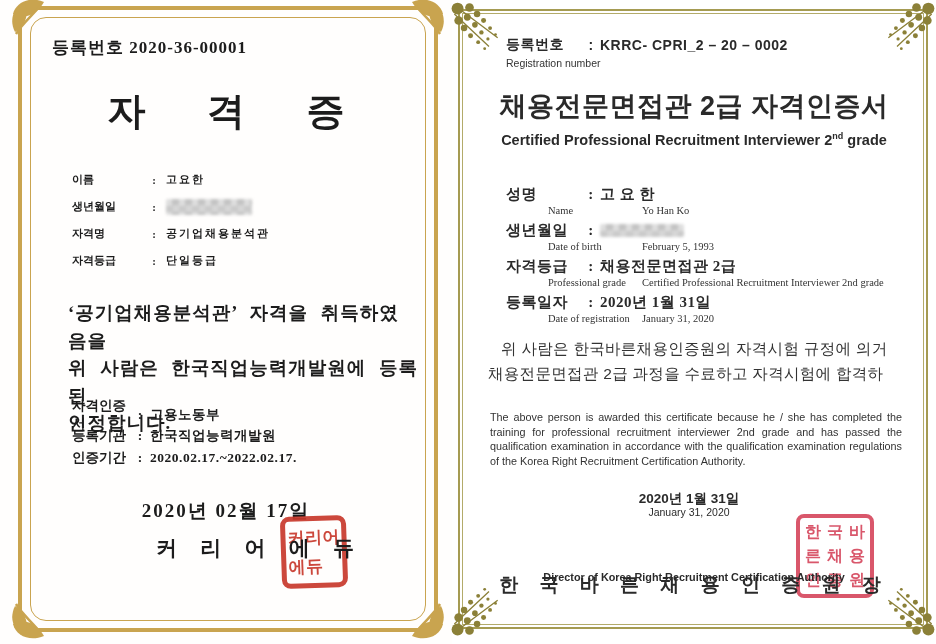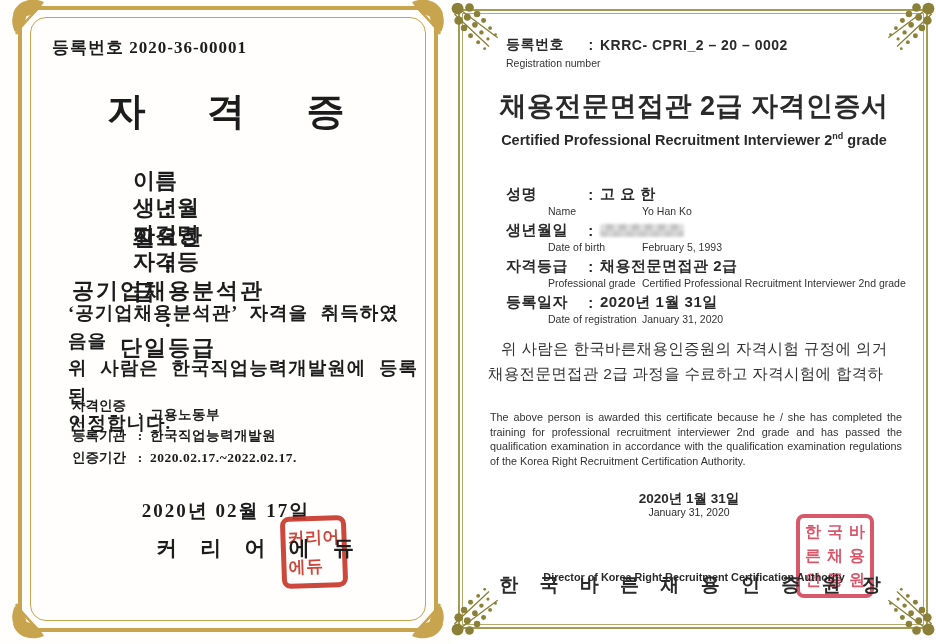--- a/index.html
+++ b/index.html
@@ -19,21 +19,21 @@
   .leaf-tl { left:10px;  top:-2px; }
   .leaf-tr { right:6px;  top:-2px;  transform:scaleX(-1); }
   .leaf-bl { left:10px;  bottom:4px; transform:scaleY(-1); }
   .leaf-br { right:6px;  bottom:4px; transform:scale(-1,-1); }
 
   .cl-reg { position:absolute; left:52px; top:36px; font-size:17px; font-weight:bold; letter-spacing:1px; }
   .cl-title { position:absolute; left:0; right:0; top:86px; text-align:center;
               font-size:38px; font-weight:bold; letter-spacing:26px; text-indent:26px; }
 
   .cl-fields { position:absolute; left:72px; top:166px; }
-  .cl-frow { display:flex; align-items:center; height:27px; font-size:22px; font-weight:bold;flex-direction:column; }
+  .cl-frow { display:flex; align-items:center; height:27px; font-size:11px; font-weight:bold; }
   .cl-flabel { width:70px; text-align:justify; text-align-last:justify; }
   .cl-colon { width:24px; text-align:center; }
   .cl-fvalue { letter-spacing:2px; }
 
   .blur-box { display:inline-block; width:86px; height:16px; border-radius:2px;
               background-image:conic-gradient(#c3c3c3 25%, #d6d6d6 0 50%, #cacaca 0 75%, #dedede 0);
               background-size:13px 13px; filter:blur(1.6px); vertical-align:middle; }
 
   .cl-body { position:absolute; left:68px; right:34px; top:300px;
              font-size:18.5px; font-weight:bold; line-height:27.5px; word-spacing:7px; letter-spacing:1px; }
@@ -73,21 +73,21 @@
 
   .cr-reg-row { position:absolute; left:54px; top:36px; display:flex; align-items:center;
                 font-size:14px; font-weight:bold; letter-spacing:.5px; }
   .cr-reg-sub { position:absolute; left:54px; top:57px; font-size:10.5px; color:#333; }
   .cr-title { position:absolute; left:0; right:0; top:88px; text-align:center;
               font-size:27px; font-weight:bold; letter-spacing:.5px; }
   .cr-subtitle { position:absolute; left:0; right:0; top:131px; text-align:center;
                  font-size:14.5px; font-weight:bold; }
   .cr-subtitle sup { font-size:9px; }
 
-  .cr-fields { position:absolute; left:54px; top:184px; }
+  .cr-fields { position:absolute; left:54px; top:184px;font-family:Liberation Serif, serif; }
   .cr-field { margin-bottom:3px; }
   .cr-krow { display:flex; align-items:center; height:20px; font-size:15px; font-weight:bold; letter-spacing:.5px; }
   .cr-klabel { width:76px; text-align:justify; text-align-last:justify; }
   .cr-kcolon { width:18px; text-align:center; }
   .cr-erow { display:flex; align-items:center; height:13px; font-size:10.5px; color:#333;padding-left:42px; }
   .cr-elabel { width:94px; }
   .cr-blur { width:84px; height:13px; }
 
   .cr-body-kr { position:absolute; left:36px; right:30px; top:336px;
                 font-size:15.5px; line-height:25px; letter-spacing:.3px; color:#333; }

